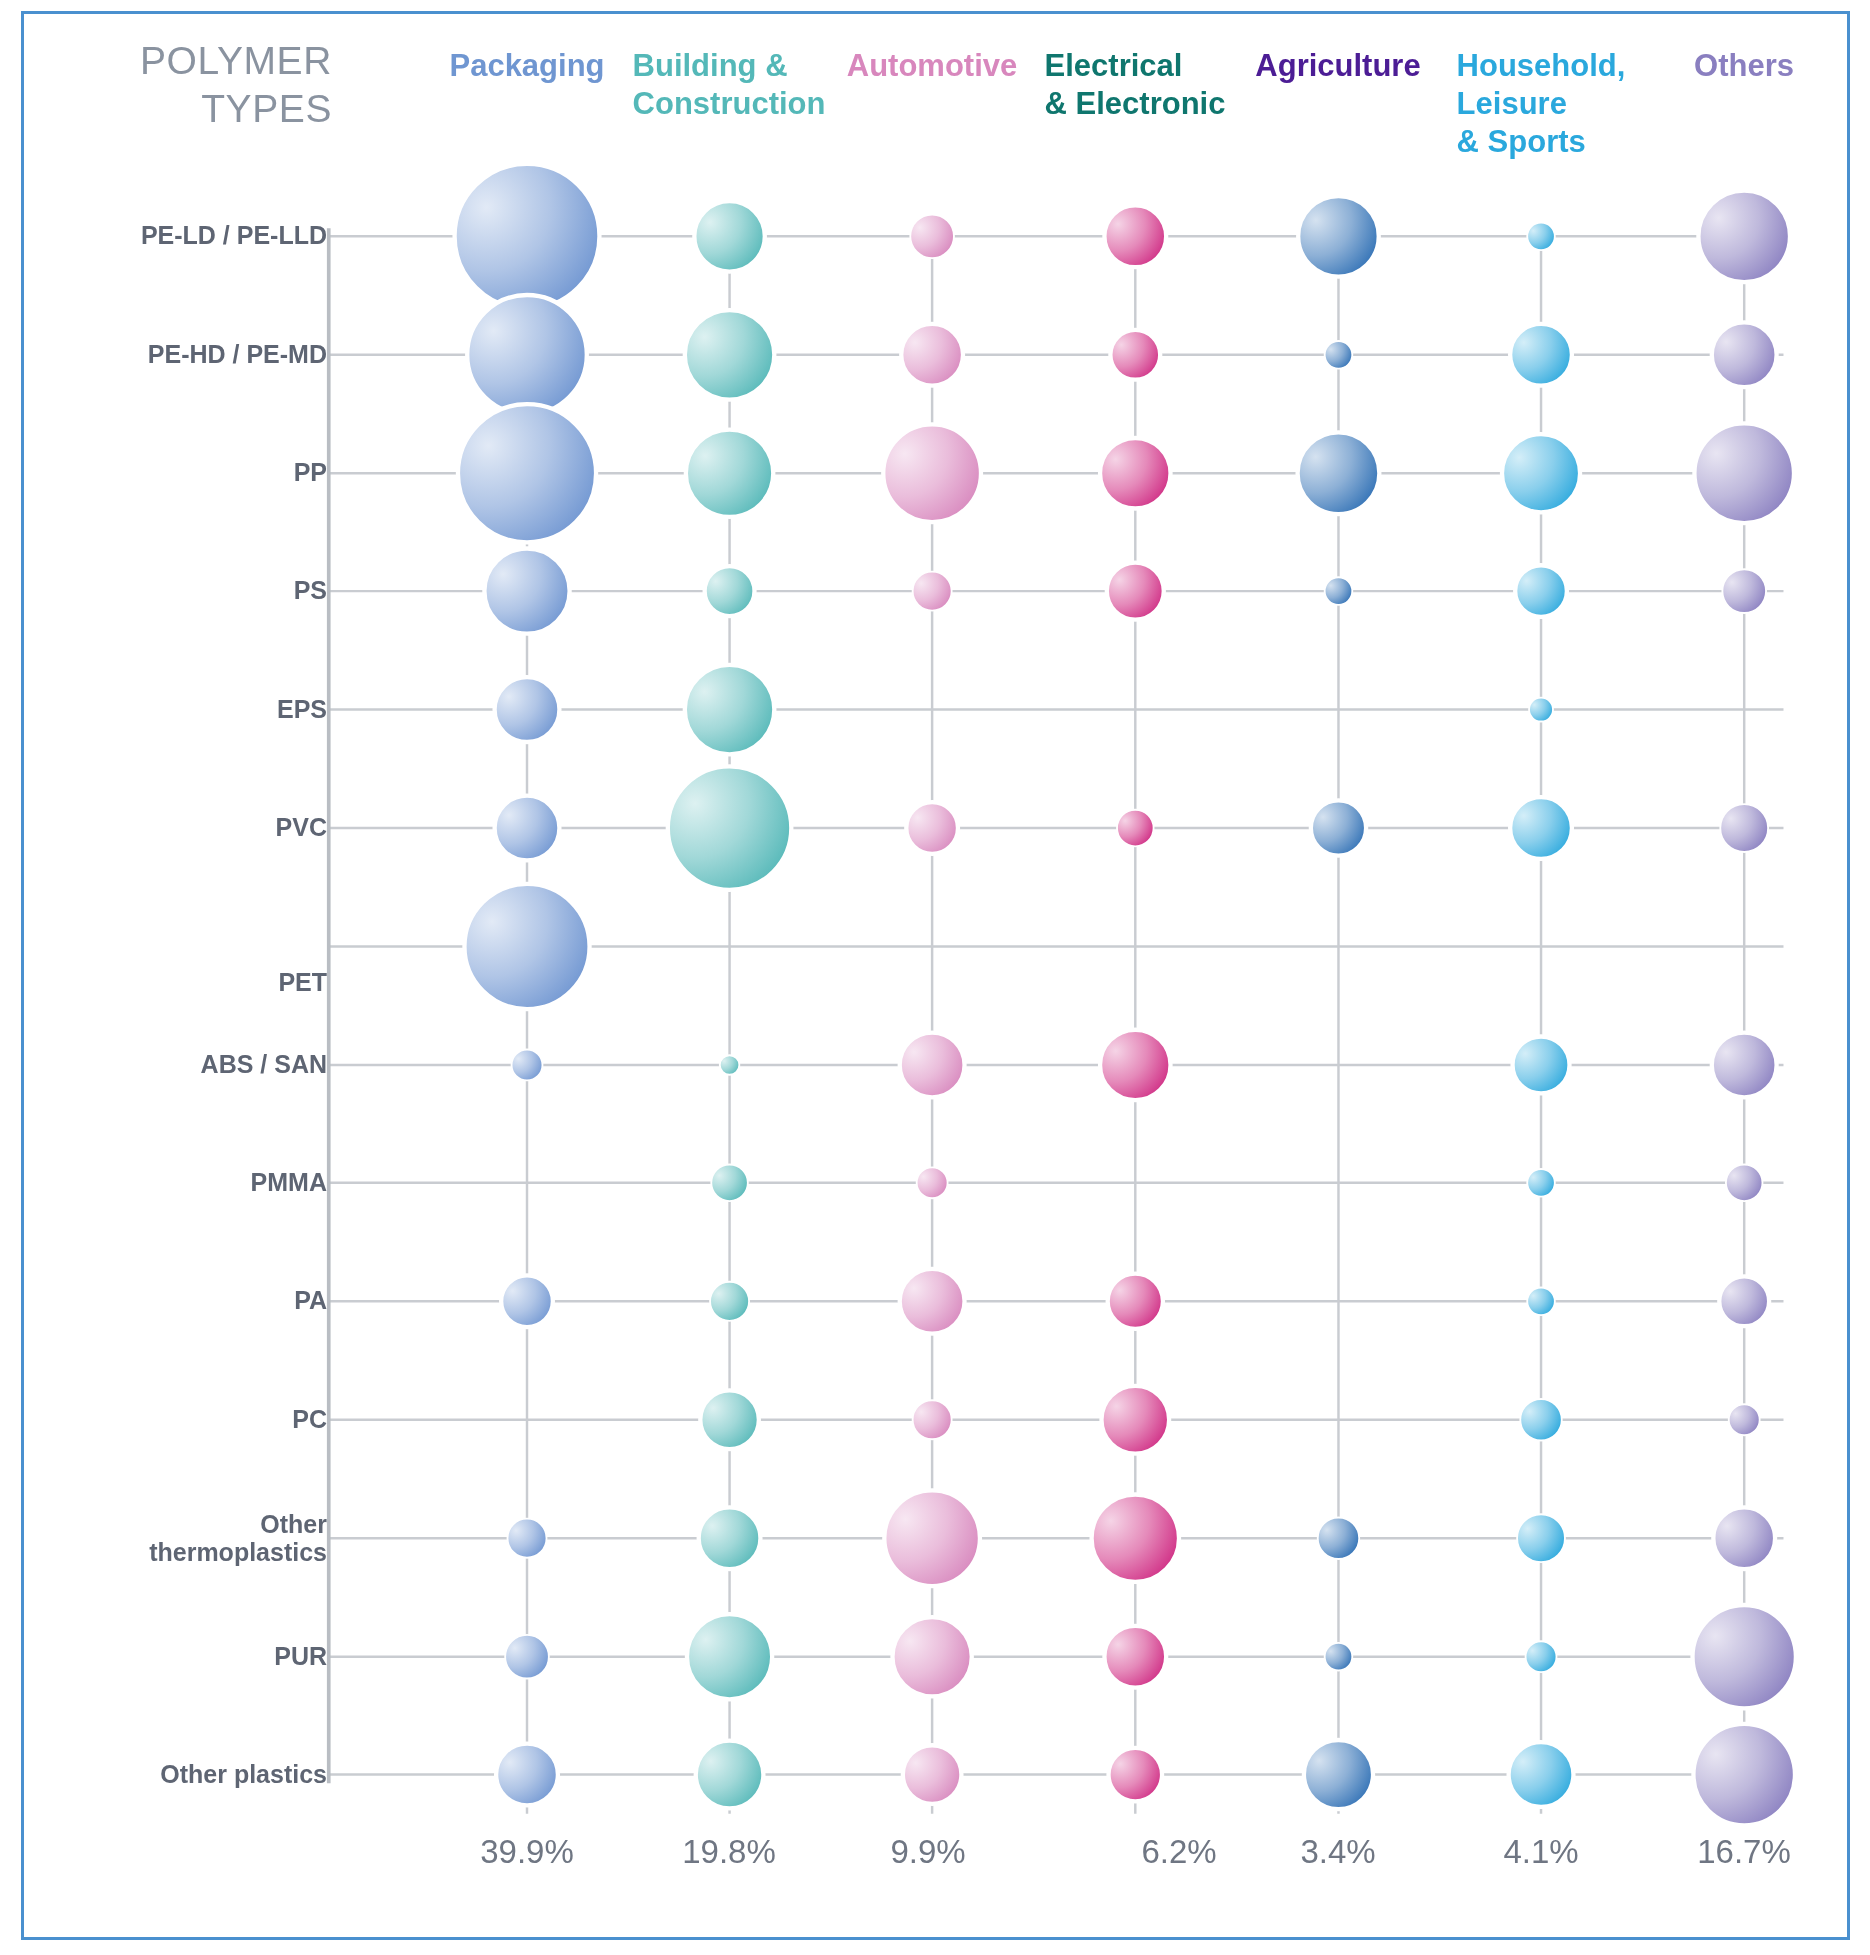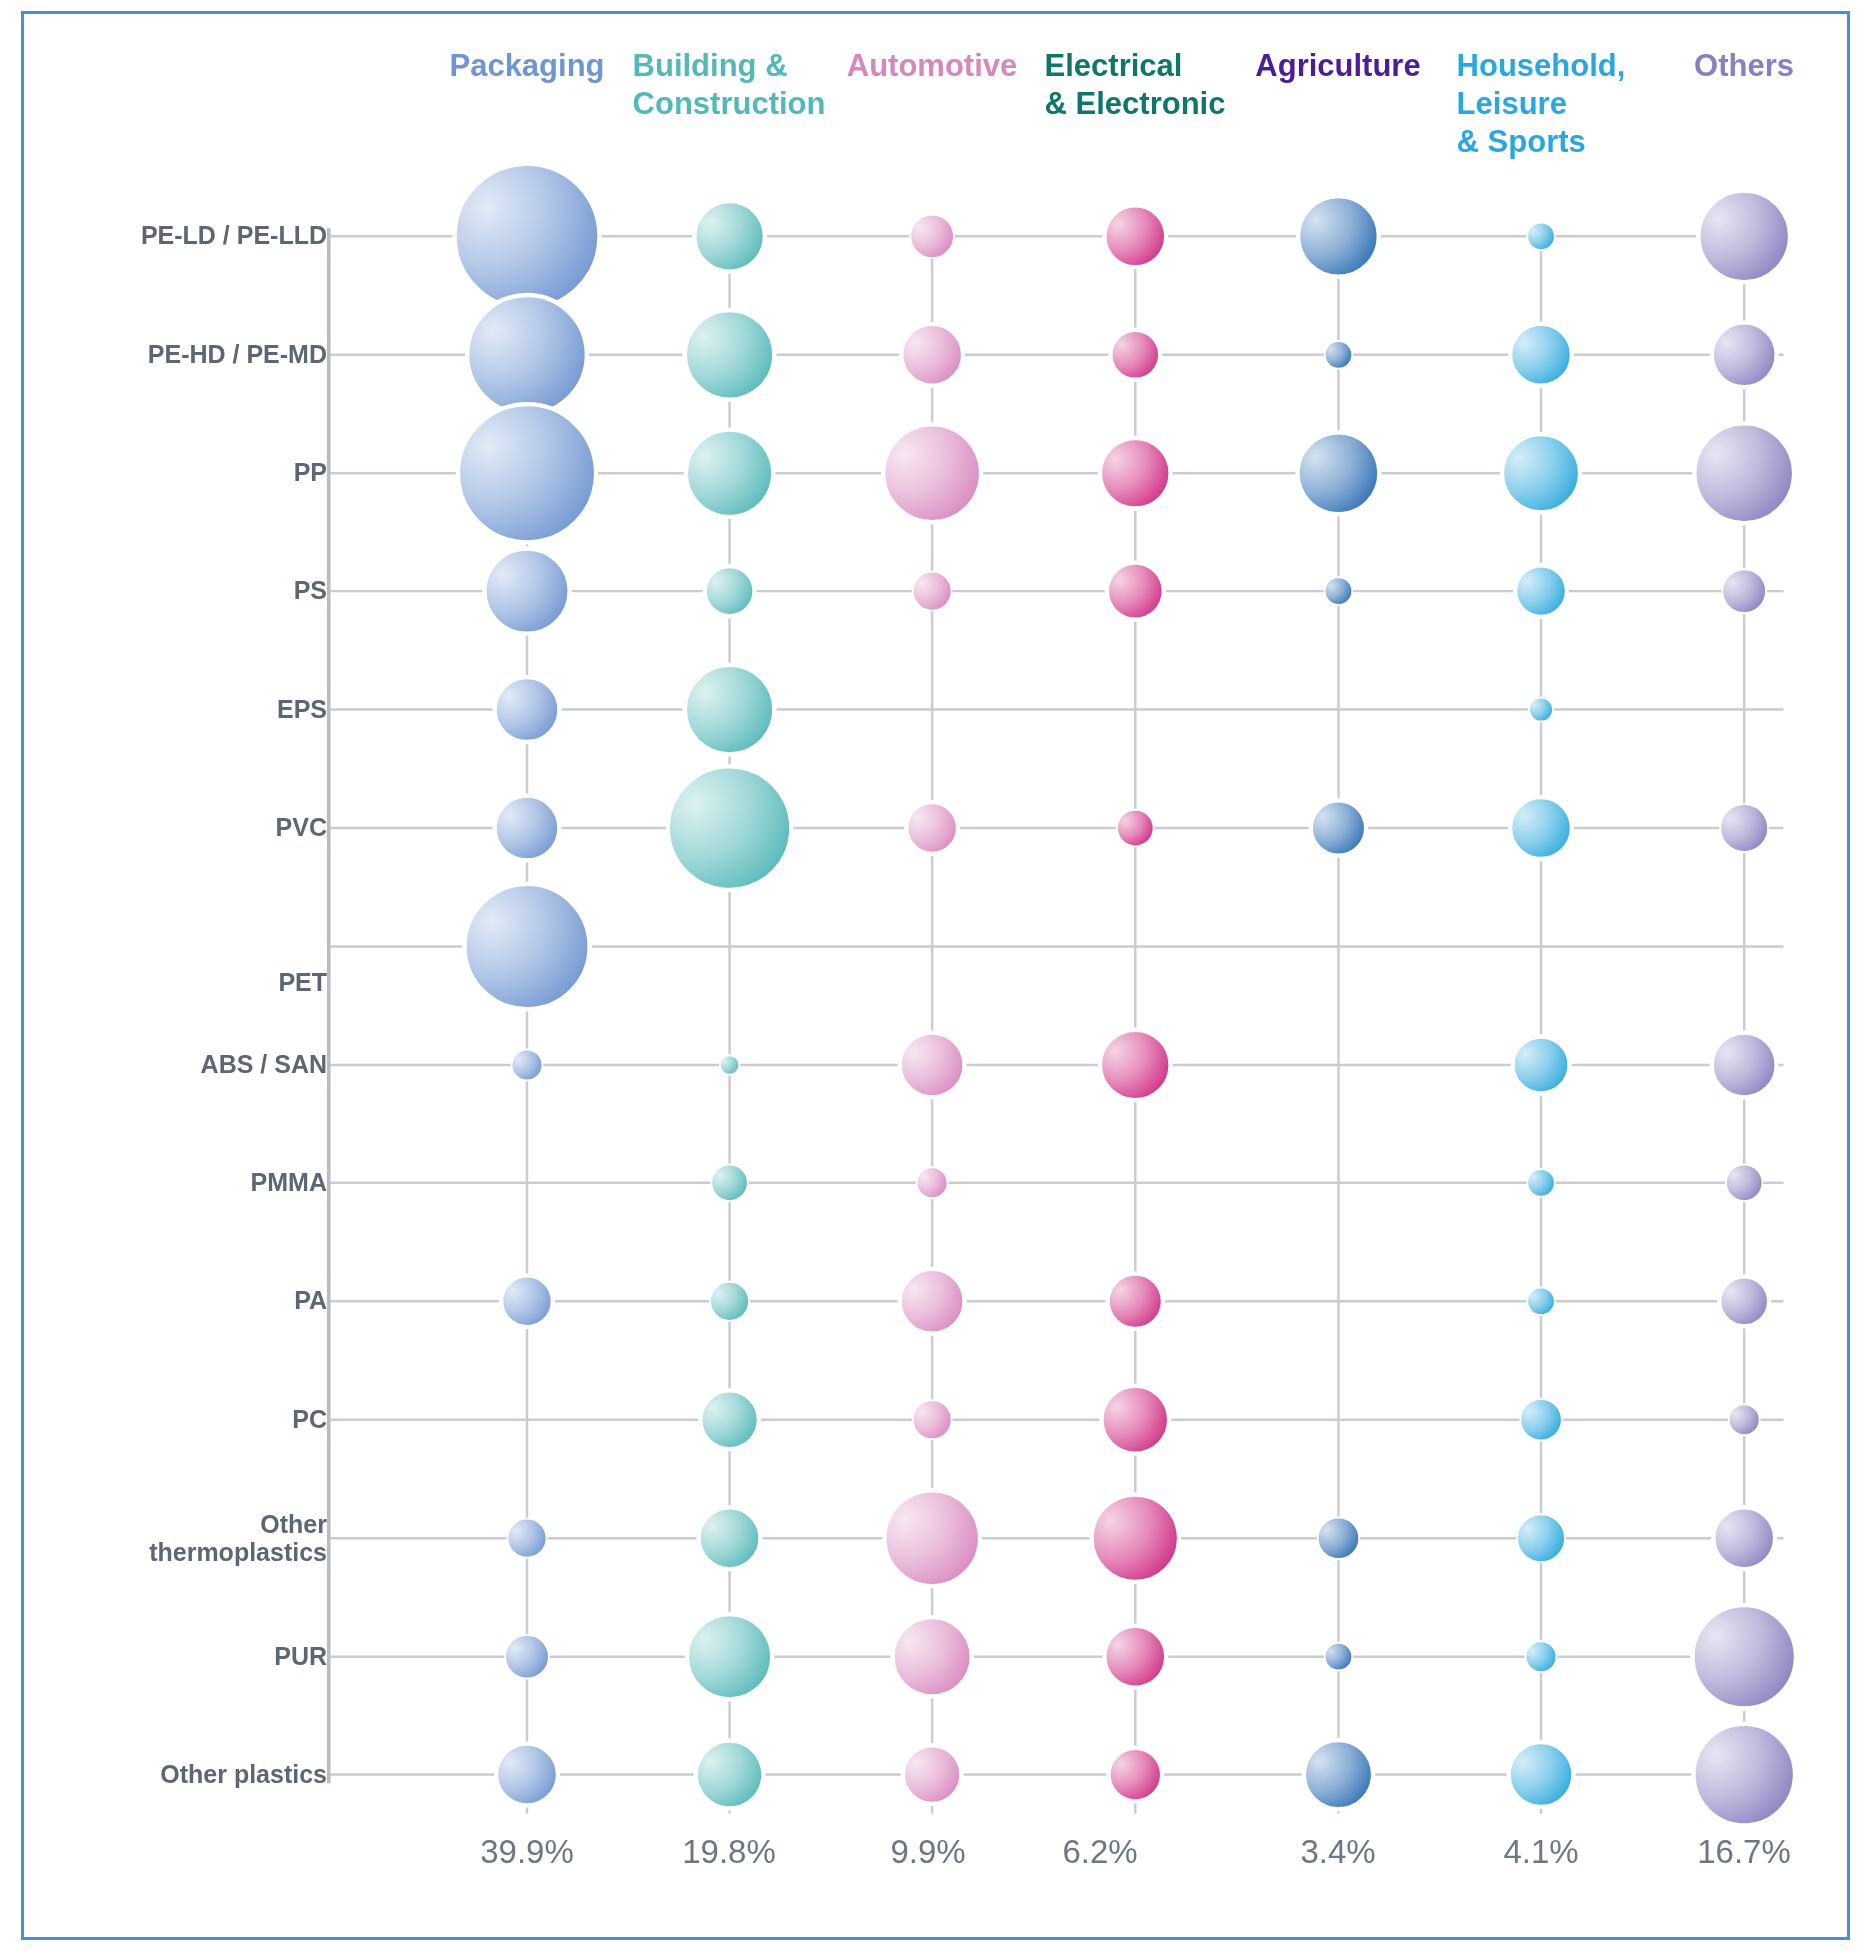--- a/index.html
+++ b/index.html
@@ -78,20 +78,24 @@
     color:#6f7683;
     font-weight:400;
   }
 </style>
 </head>
 <body>
 
 <div id="page">
   <div id="frame"></div>
 
+  <div id="title">
+    <span>POLYMER</span>
+    <span>TYPES</span>
+  </div>
 
   <div id="headers">
       <div class="colhead" style="left: 527px; color: rgb(111, 150, 209);">Packaging</div>
       <div class="colhead" style="left: 729px; color: rgb(84, 184, 184);">Building &amp;
 Construction</div>
       <div class="colhead" style="left: 932px; color: rgb(216, 135, 189);">Automotive</div>
       <div class="colhead" style="left: 1135px; color: #0f766e;">Electrical
 &amp; Electronic</div>
       <div class="colhead" style="left: 1338px; color: #4c1d95;">Agriculture</div>
       <div class="colhead" style="left: 1541px; color: rgb(42, 168, 221);">Household,
@@ -270,19 +274,19 @@
           <circle cx="2841" cy="2699" r="84.2" fill="url(#bg6)" stroke="#ffffff" stroke-width="7"></circle>
           <circle cx="2841" cy="2891" r="82.7" fill="url(#bg6)" stroke="#ffffff" stroke-width="7"></circle>
         </g>
       </svg>
     </div>
 
   <div id="xvals">
       <div class="xval" style="left: 527px;">39.9%</div>
       <div class="xval" style="left: 729px;">19.8%</div>
       <div class="xval" style="left: 928px;">9.9%</div>
-      <div class="xval" style="left: 1100px;">6.2%</div>
+      <div class="xval" style="left: 1179px;">6.2%</div>
       <div class="xval" style="left: 1338px;">3.4%</div>
       <div class="xval" style="left: 1541px;">4.1%</div>
       <div class="xval" style="left: 1744px;">16.7%</div>
     </div>
 </div>
 
 
 </body></html>

